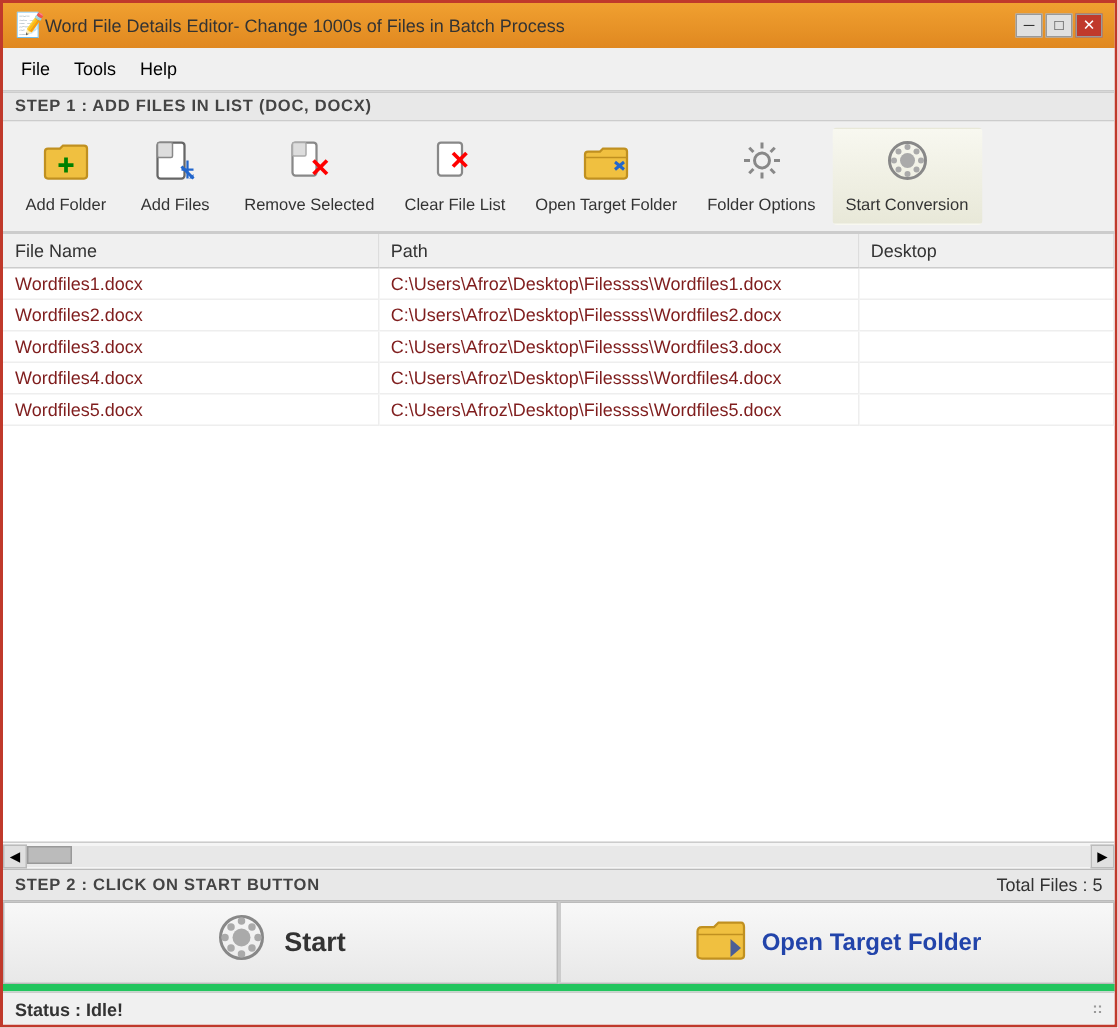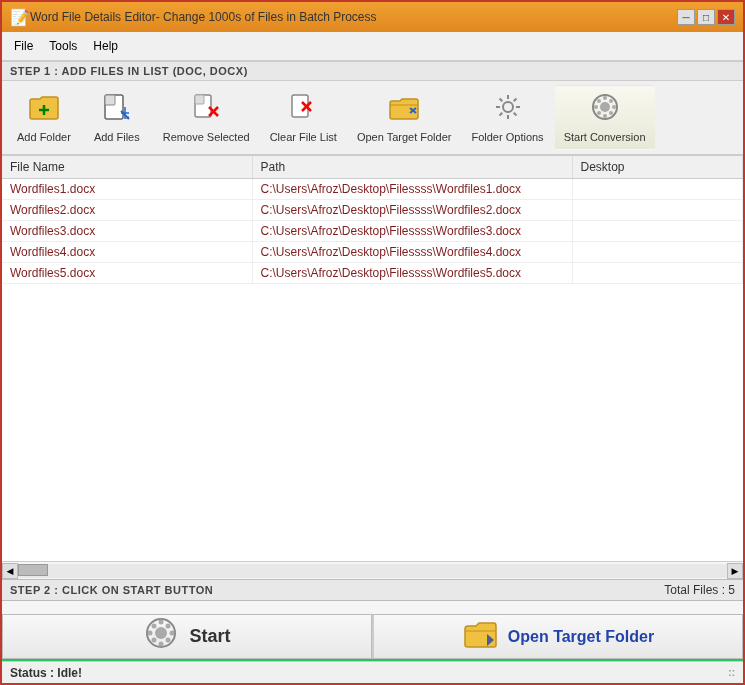--- a/index.html
+++ b/index.html
@@ -173,22 +173,21 @@
       color: #444;
       letter-spacing: 0.5px;
     }
     .total-files {
       font-size: 12px;
       color: #333;
     }
     .bottom-buttons {
       display: flex;
       height: 60px;
-      border-bottom: 2px solid #22c55e;
-      align-items: flex-end;
+      border-bottom: 5px solid #22c55e;
     }
     .big-btn {
       flex: 1;
       display: flex;
       align-items: center;
       justify-content: center;
       gap: 10px;
       font-size: 18px;
       font-weight: bold;
       cursor: pointer;

